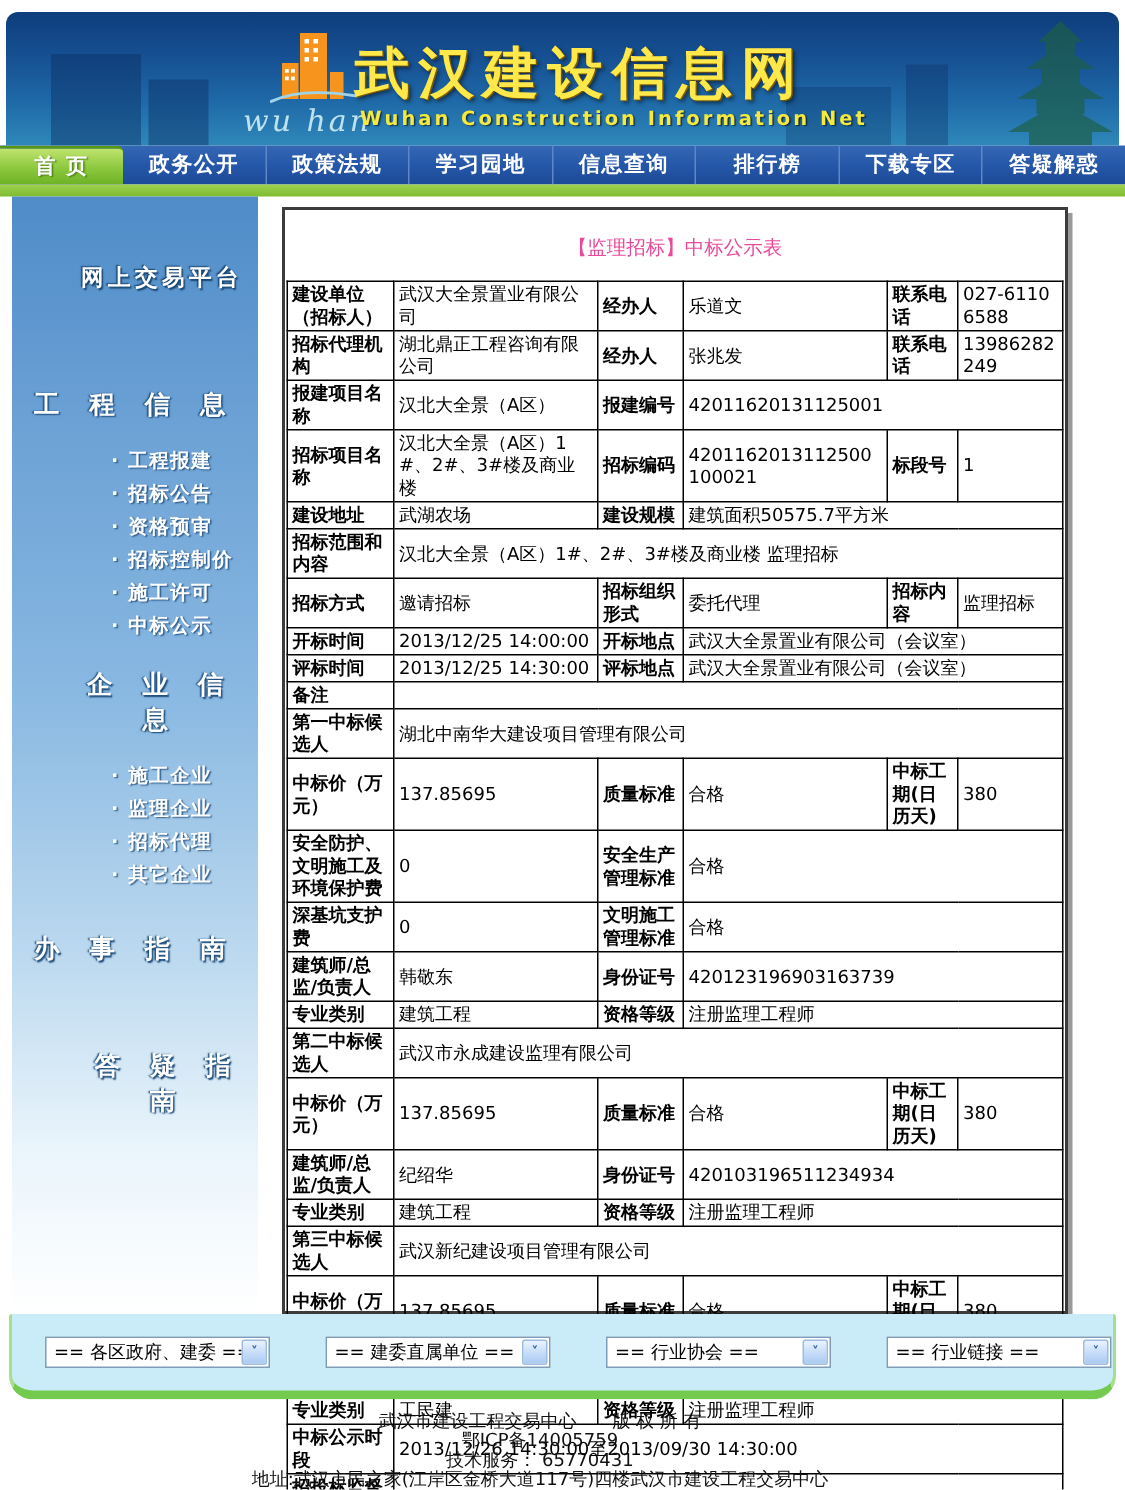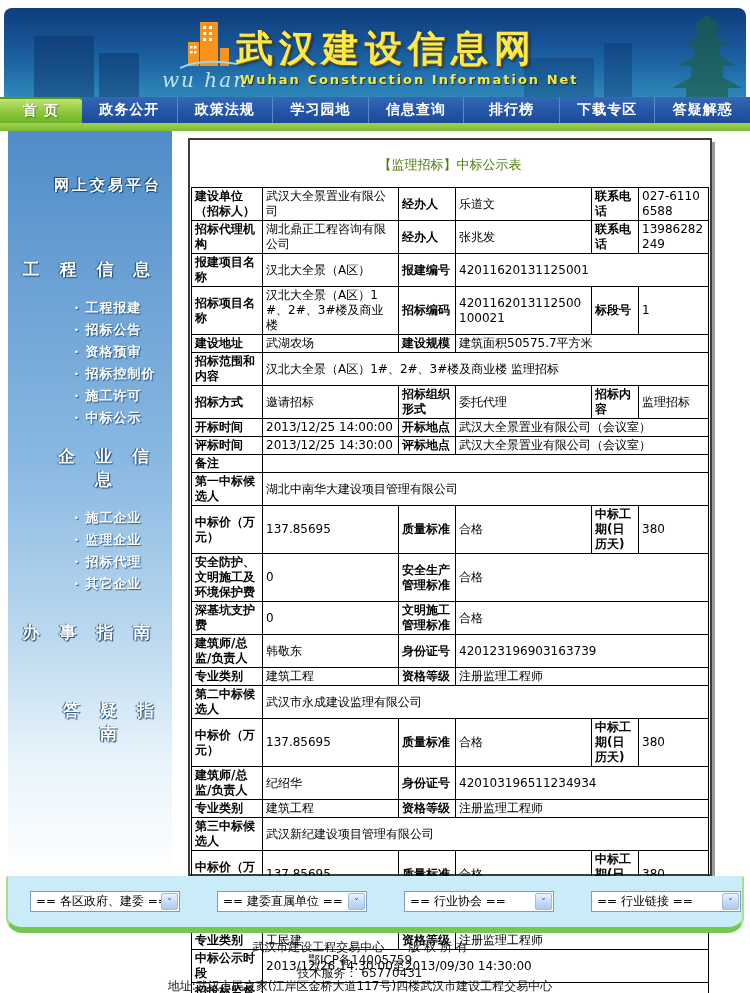--- a/index.html
+++ b/index.html
@@ -55,21 +55,21 @@
   .side-head.h4 { margin-top:55px;padding-left:44px; }
   .side-list { margin-top:16px; }
   .side-item { padding-left:66px; height:22px; line-height:22px; font-size:13px;
                font-weight:bold; letter-spacing:1px; cursor:pointer;
                text-shadow:1px 1px 1px rgba(25,70,120,.85); }
 
   
   .main-box { position:absolute; left:188px; top:138px; width:524px; height:738px;
               background:#fff; border:2px solid #3c3c3c;
               box-shadow:3px 4px 0 #9a9a9a; }
-  .table-title { margin-top:16px; text-align:center; font-size:13px; color:#4d7c0f; }
+  .table-title { margin-top:16px; text-align:center; font-size:13px; color:#ec4899; }
   table.pub { margin:13px auto 0 auto; border-collapse:collapse; table-layout:fixed;
               width:517px; font-size:12px; color:#000; }
   table.pub td { border:1px solid #000; padding:1px 3px; line-height:1.25;
                  word-break:break-all; vertical-align:middle; }
   table.pub td.lbl { font-weight:bold; }
 
   
   .link-panel { position:absolute; left:6px; top:876px; width:738px; height:57px;
                 background:#c9ecf8; border-left:2px solid #a7de8f; border-right:2px solid #a7de8f;
                 border-bottom:6px solid #74ca4e; border-radius:2px 2px 16px 16px;

